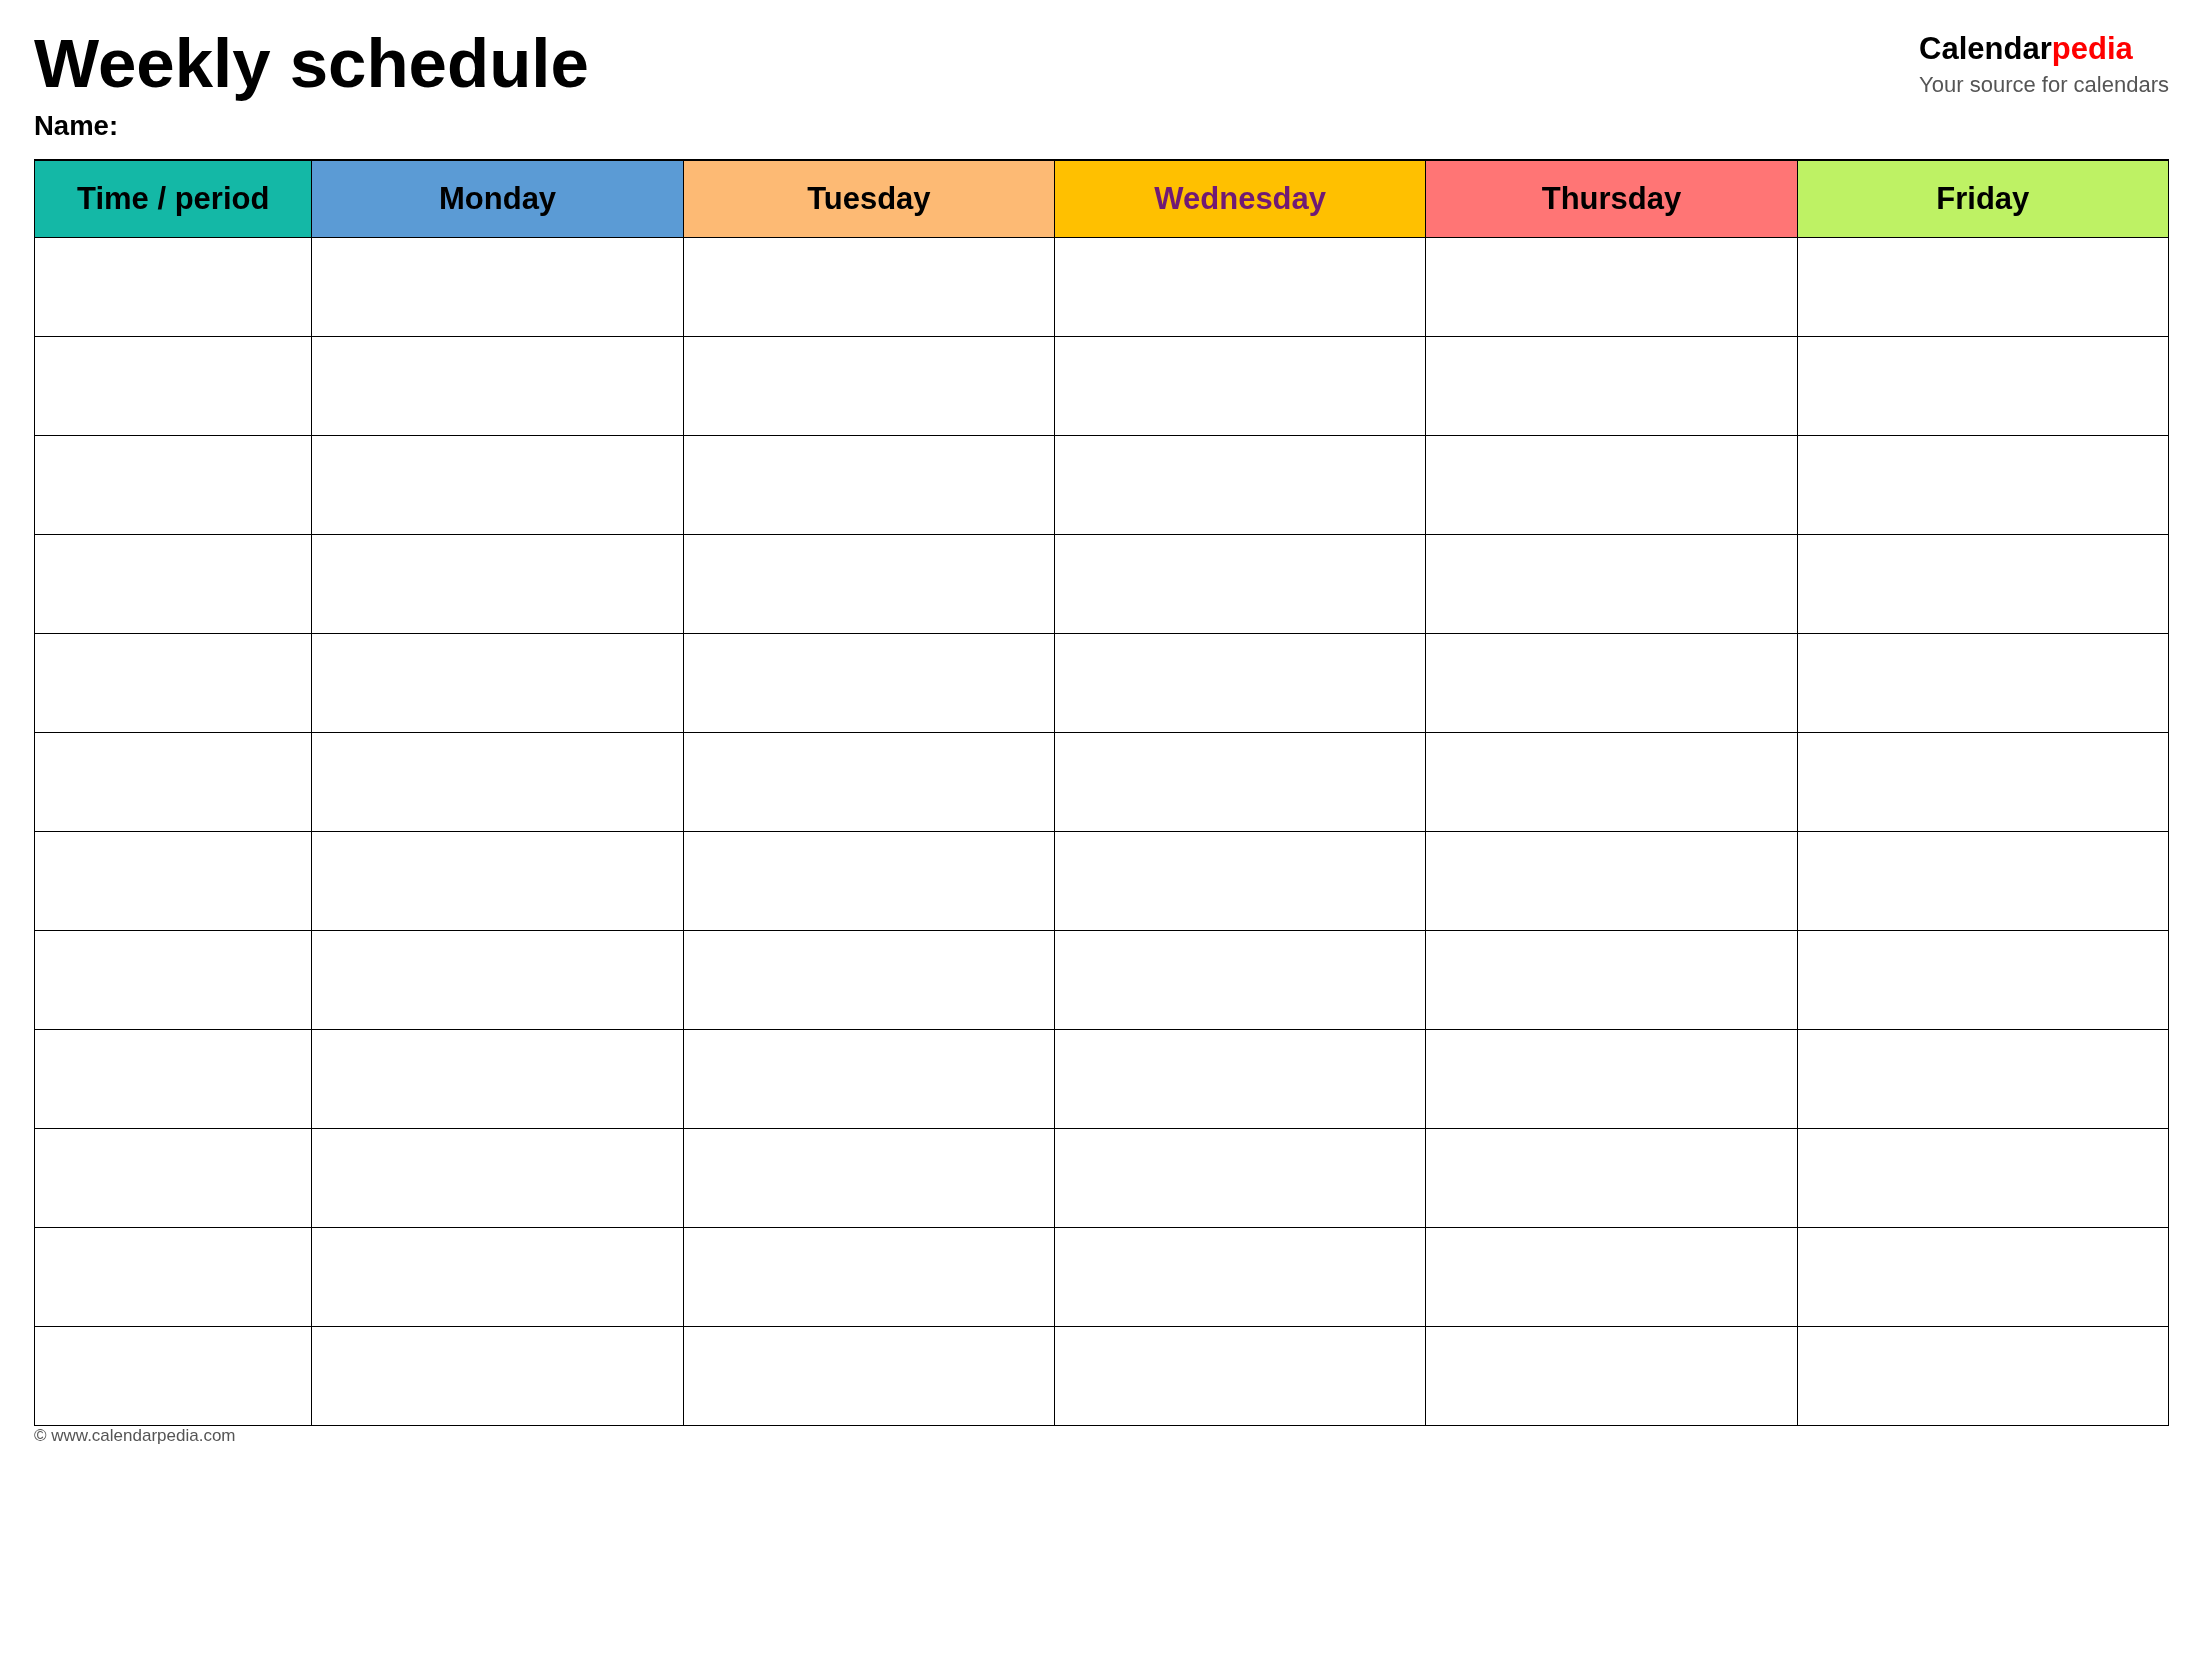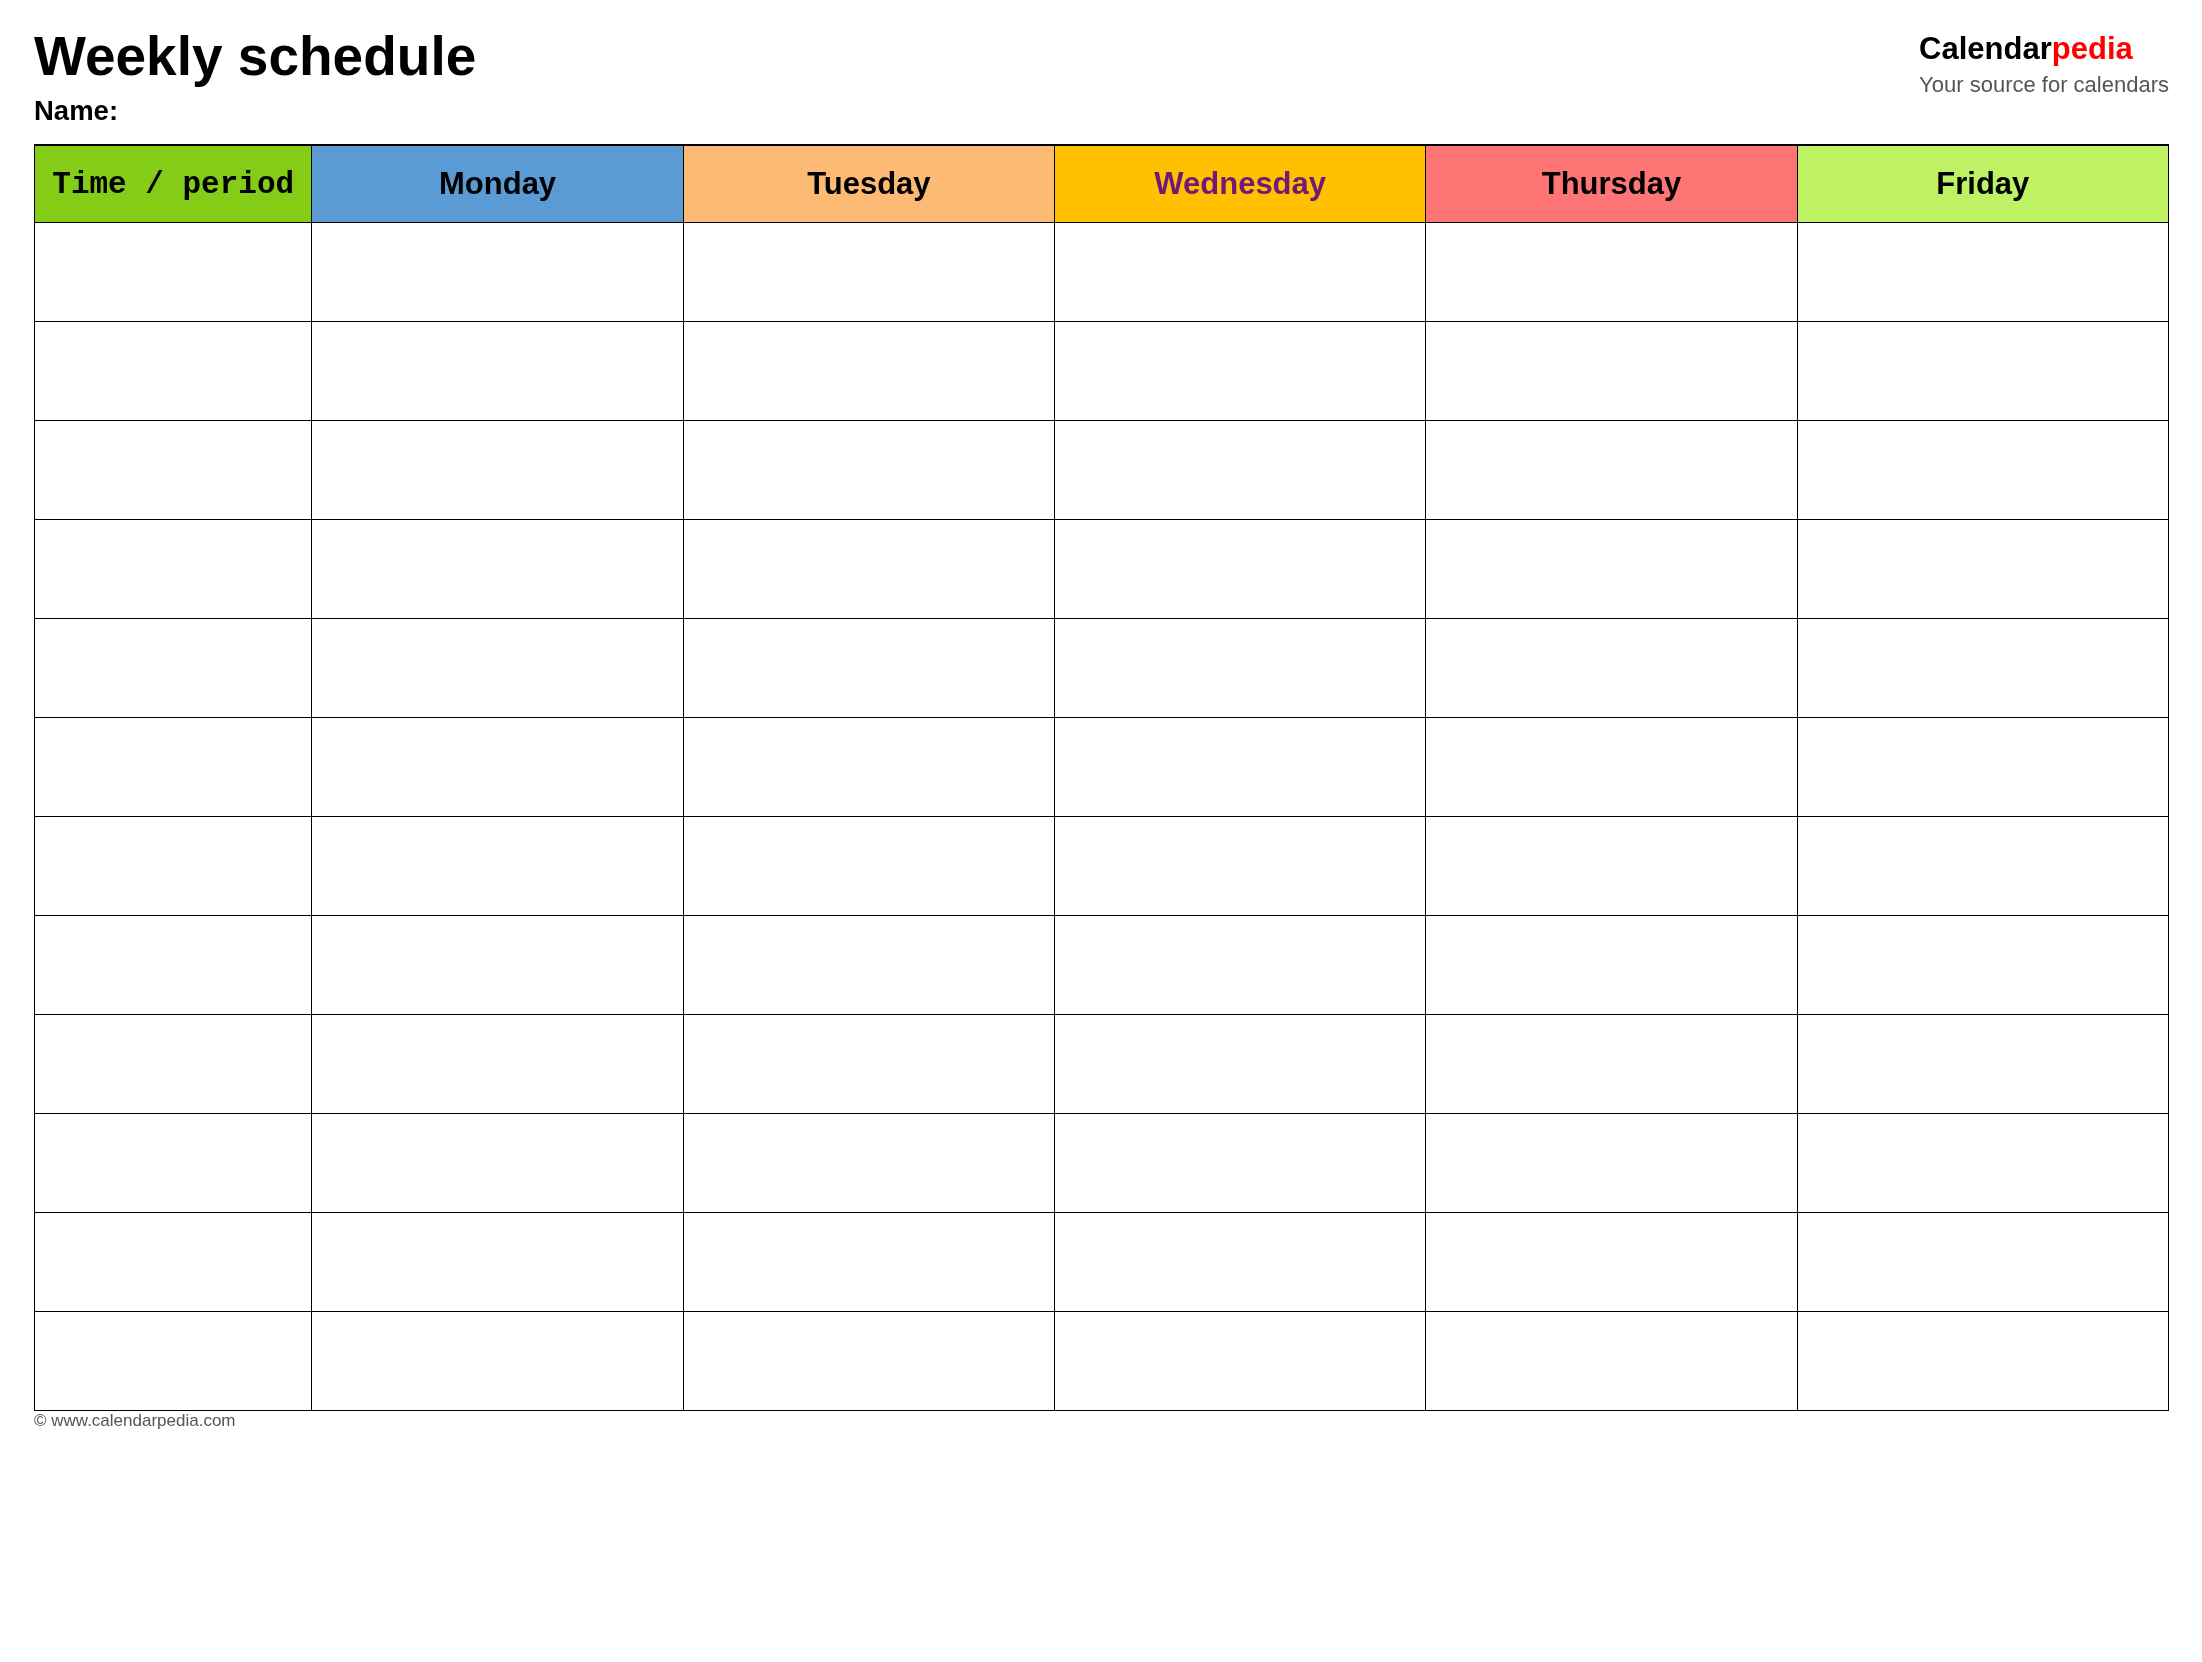--- a/index.html
+++ b/index.html
@@ -21,21 +21,21 @@
       justify-content: space-between;
       align-items: flex-start;
       margin-bottom: 8.6px;
     }
 
     .title-area {
       flex: 1;
     }
 
     .page-title {
-      font-size: 55px;
+      font-size: 69px;
       font-weight: bold;
       color: #000000;
       line-height: 1.1;
       margin-bottom: 8.6px;
     }
 
     .name-label {
       font-size: 27.5px;
       font-weight: bold;
       color: #000000;
@@ -91,23 +91,22 @@
       height: 77px;
       font-size: 31px;
       font-weight: bold;
       text-align: center;
       vertical-align: middle;
       border: 1.7px solid #000000;
     }
 
     .col-time {
       width: 13%;
-      background: #84cc16;
-      color: #000000;
-      font-family: Liberation Mono, monospace;
+      background: #14b8a6;
+      color: #000000;
     }
 
     .col-monday {
       width: 17.4%;
       background: #5b9bd5;
       color: #000000;
       margin-left: 28px;
     }
 
     .col-tuesday {

